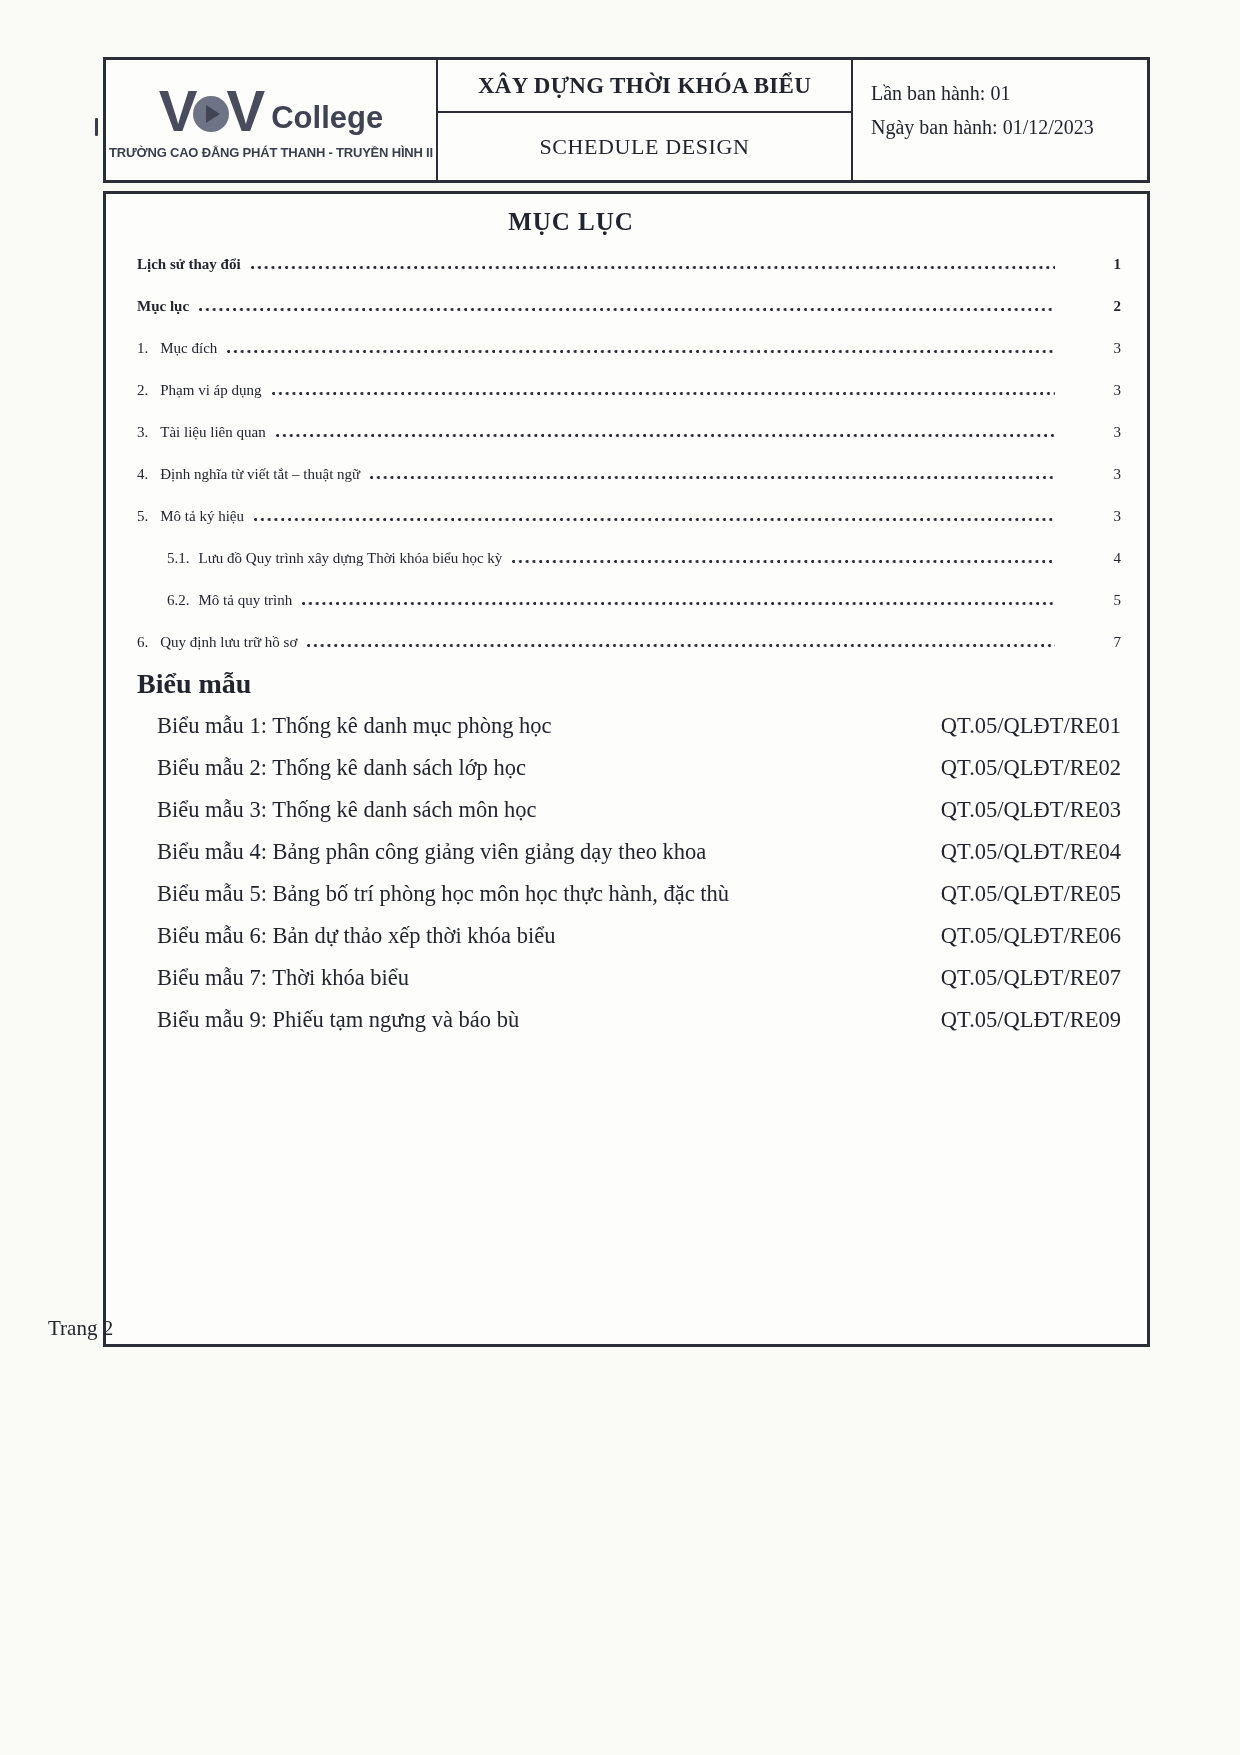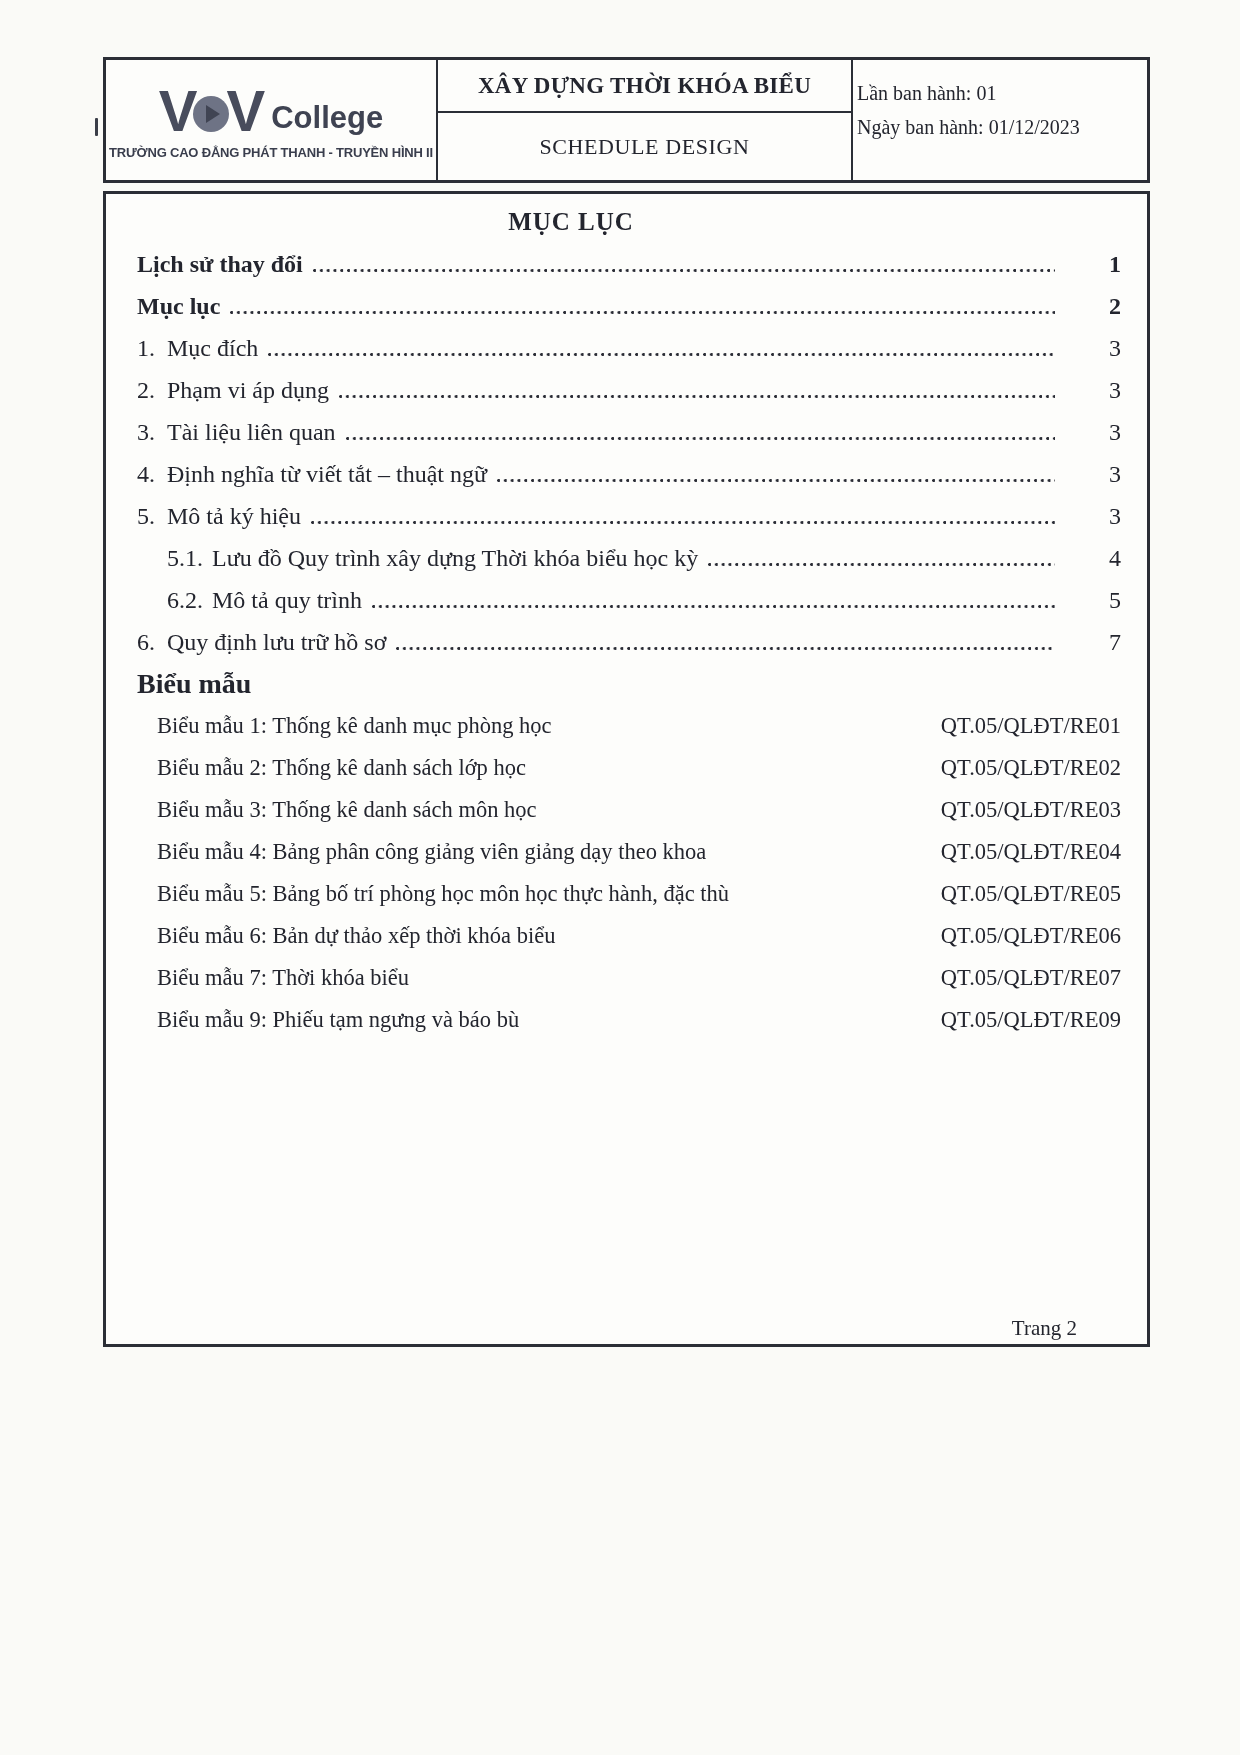--- a/index.html
+++ b/index.html
@@ -52,38 +52,38 @@
     width:415px;box-sizing:border-box;border-right:2px solid #2b2e36;
     display:flex;flex-direction:column;
   }
   .title-vi{
     height:53px;box-sizing:border-box;border-bottom:2px solid #2b2e36;
     display:flex;align-items:center;justify-content:center;
     font-weight:bold;font-size:23px;letter-spacing:0.3px;
   }
   .title-en{flex:1;display:flex;align-items:center;justify-content:center;font-size:22px;letter-spacing:0.6px;}
   .cell-info{
-    flex:1;box-sizing:border-box;padding:16px 8px 0 4px;
+    flex:1;box-sizing:border-box;padding:16px 8px 0 18px;
     font-size:20px;line-height:34px;
   }
 
   
   .content-box{
     margin-top:8px;box-sizing:border-box;height:1156px;
     border:3px solid #2b2e36;background:#fdfdfb;
     position:relative;
     padding:12px 26px 0 31px;
   }
   .toc-title{
     text-align:center;font-weight:bold;font-size:25px;letter-spacing:1px;
     margin:2px 0 14px 0;transform:translateX(-58px);
   }
   .toc-row{
     display:flex;align-items:baseline;
-    font-size:24px;line-height:28px;margin-bottom:14px;white-space:nowrap;
+    font-size:15px;line-height:28px;margin-bottom:14px;white-space:nowrap;
   }
   .toc-row.bold{font-weight:bold;}
   .toc-row.sub{padding-left:30px;}
   .toc-num{margin-right:12px;}
   .toc-row.sub .toc-num{margin-right:9px;}
   .dot-leader{
     flex:1;height:3px;margin:0 8px 0 10px;
     background-image:radial-gradient(circle at 1.6px 1.5px, #2a2c35 1.25px, transparent 1.7px);
     background-size:6.8px 3px;background-repeat:repeat-x;background-position:left bottom;
   }
@@ -91,21 +91,21 @@
 
   .forms-heading{font-weight:bold;font-size:28px;line-height:28px;margin:2px 0 14px 0;}
   .form-row{
     display:flex;align-items:baseline;
     font-size:22.5px;line-height:28px;margin-bottom:14px;padding-left:20px;white-space:nowrap;
   }
   .form-label{flex:1;}
   .form-code{text-align:right;}
 
   .page-footer{
-    position:absolute;left:0;right:12px;bottom:3px;text-align:right;
+    position:absolute;left:0;right:12px;bottom:3px;text-align:left;
     font-size:21px;transform:translateX(-58px);
   }
 </style>
 </head>
 <body>
 
 <div class="scan-mark"></div>
 
 <div class="page-frame">
 

